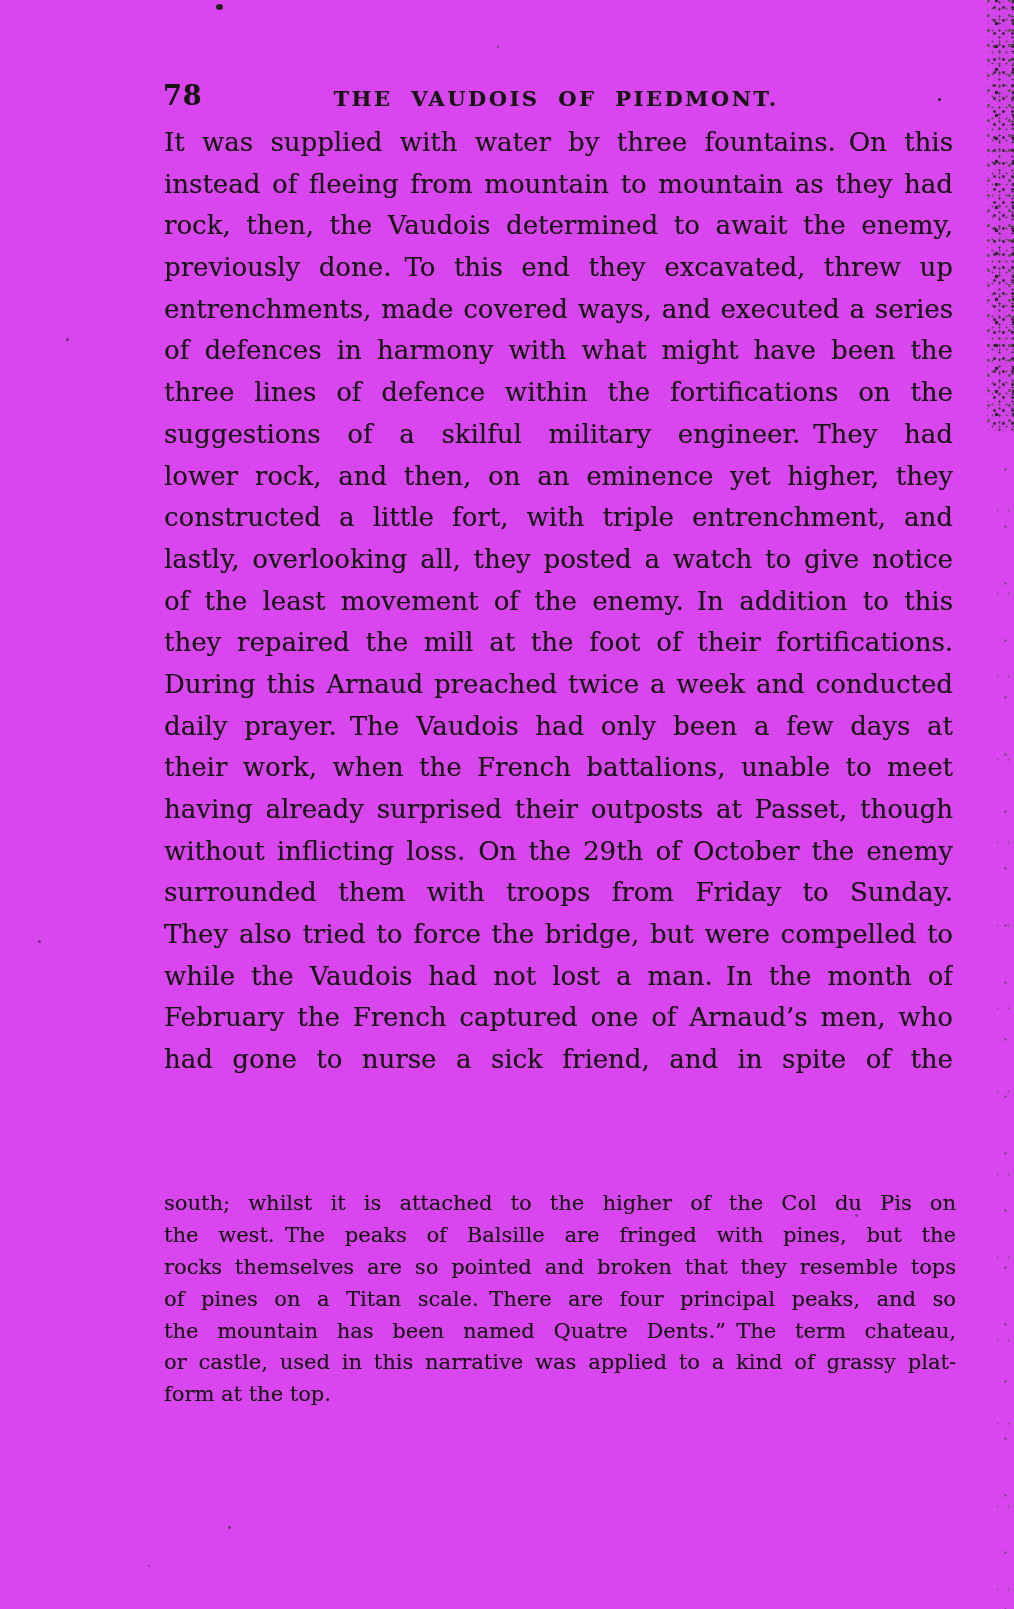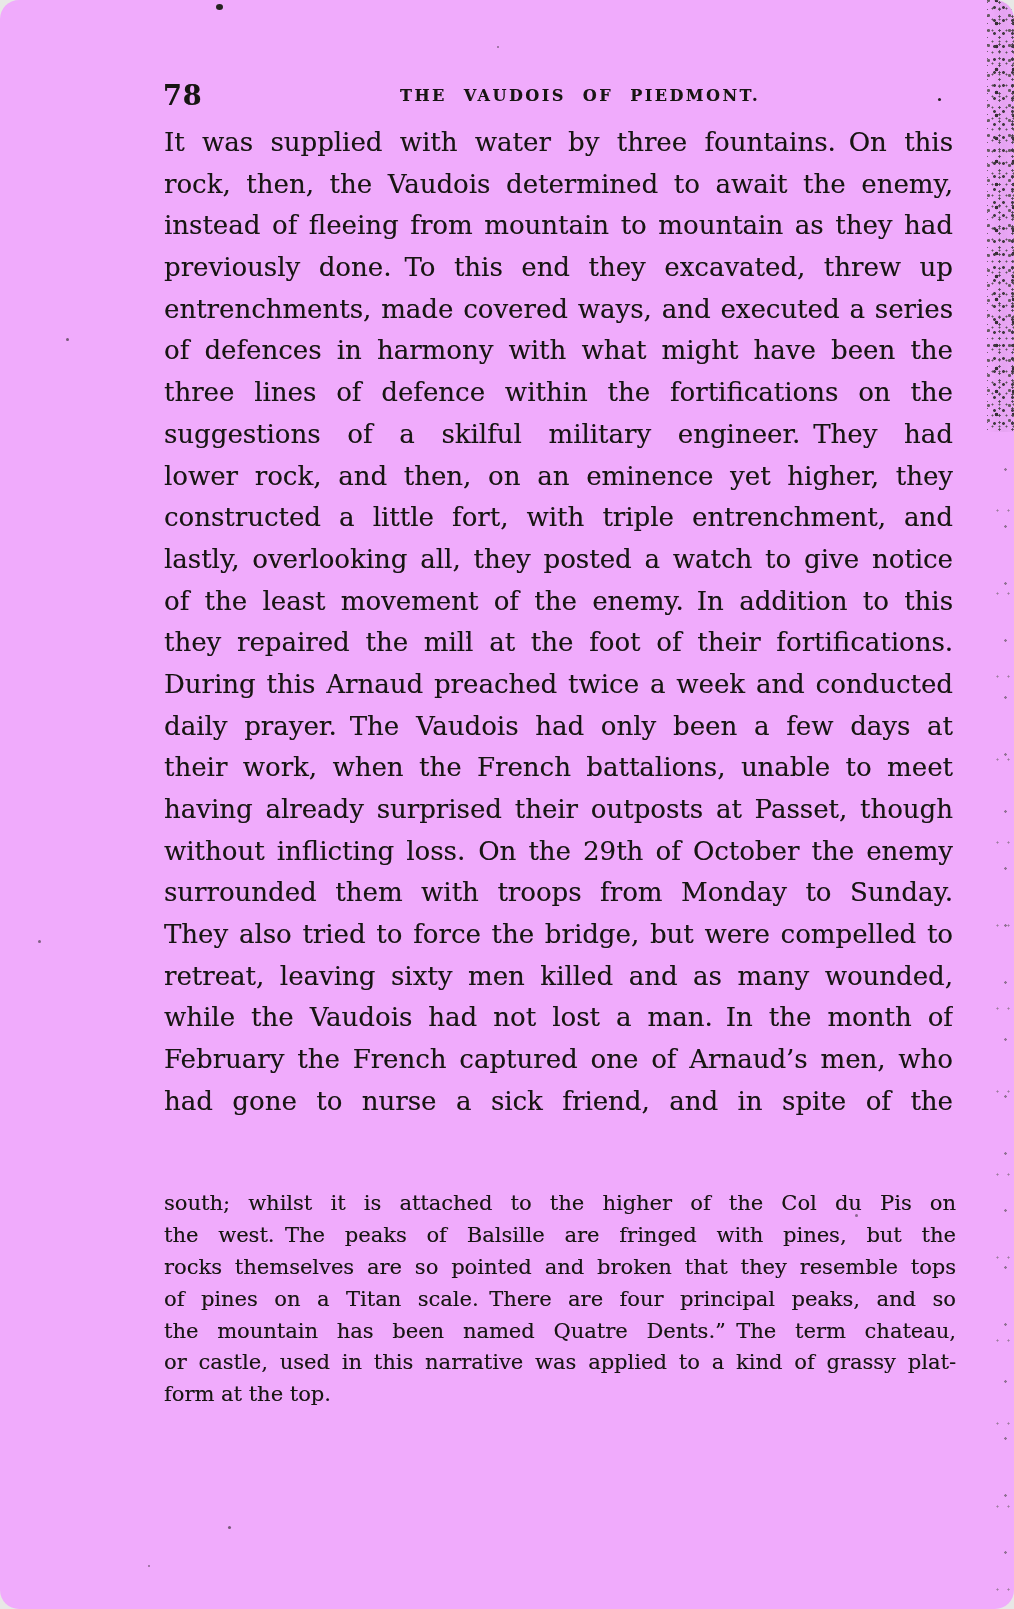--- a/index.html
+++ b/index.html
@@ -1,42 +1,41 @@
 <!DOCTYPE html>
 <html><head>
 <meta charset="utf-8">
 <style>
   html, body { margin: 0; padding: 0; background: #e8e8e6; }
   .page {
     position: relative;
     width: 1014px;
     height: 1609px;
     margin: 0 auto;
-    background: #f0abfc;
+    background: #d946ef;
     font-family: "DejaVu Serif", "Liberation Serif", serif;
     color: #171512;
     overflow: hidden;
-    border-radius: 19px;
   }
   
   .page-number {
     position: absolute;
     left: 163px;
     top: 80px;
     font-size: 27px;
     font-weight: bold;
     letter-spacing: 1px;
     text-shadow: 0.3px 0.3px 0 rgba(23,21,18,.45);
   }
   .running-title {
     position: absolute;
-    left: 580px;
+    left: 556px;
     top: 86px;
     transform: translateX(-50%);
-    font-size: 16px;
+    font-size: 21px;
     font-weight: bold;
     letter-spacing: 2.5px;
     word-spacing: 9px;
     white-space: nowrap;
     text-shadow: 0.3px 0.3px 0 rgba(23,21,18,.4);
   }
   
   .body-text {
     position: absolute;
     left: 164px;
@@ -112,40 +111,39 @@
 <body>
 
 <div class="page">
 
   <span class="page-number">78</span>
 
   <span class="running-title">THE VAUDOIS OF PIEDMONT.</span>
 
   <div class="body-text">
       <div class="tline">It was supplied with water by three fountains. On this</div>
+      <div class="tline">instead of fleeing from mountain to mountain as they had</div>
       <div class="tline">rock, then, the Vaudois determined to await the enemy,</div>
-      <div class="tline">instead of fleeing from mountain to mountain as they had</div>
       <div class="tline">previously done. To this end they excavated, threw up</div>
       <div class="tline">entrenchments, made covered ways, and executed a series</div>
       <div class="tline">of defences in harmony with what might have been the</div>
       <div class="tline">three lines of defence within the fortifications on the</div>
       <div class="tline">suggestions of a skilful military engineer. They had</div>
       <div class="tline">lower rock, and then, on an eminence yet higher, they</div>
       <div class="tline">constructed a little fort, with triple entrenchment, and</div>
       <div class="tline">lastly, overlooking all, they posted a watch to give notice</div>
       <div class="tline">of the least movement of the enemy. In addition to this</div>
       <div class="tline">they repaired the mill at the foot of their fortifications.</div>
       <div class="tline">During this Arnaud preached twice a week and conducted</div>
       <div class="tline">daily prayer. The Vaudois had only been a few days at</div>
       <div class="tline">their work, when the French battalions, unable to meet</div>
       <div class="tline">having already surprised their outposts at Passet, though</div>
       <div class="tline">without inflicting loss. On the 29th of October the enemy</div>
-      <div class="tline">surrounded them with troops from Monday to Sunday.</div>
+      <div class="tline">surrounded them with troops from Friday to Sunday.</div>
       <div class="tline">They also tried to force the bridge, but were compelled to</div>
-      <div class="tline">retreat, leaving sixty men killed and as many wounded,</div>
       <div class="tline">while the Vaudois had not lost a man. In the month of</div>
       <div class="tline">February the French captured one of Arnaud’s men, who</div>
       <div class="tline">had gone to nurse a sick friend, and in spite of the</div>
     </div>
 
   <div class="footnote">
       <div class="tline">south; whilst it is attached to the higher of the Col du Pis on</div>
       <div class="tline">the west. The peaks of Balsille are fringed with pines, but the</div>
       <div class="tline">rocks themselves are so pointed and broken that they resemble tops</div>
       <div class="tline">of pines on a Titan scale. There are four principal peaks, and so</div>

